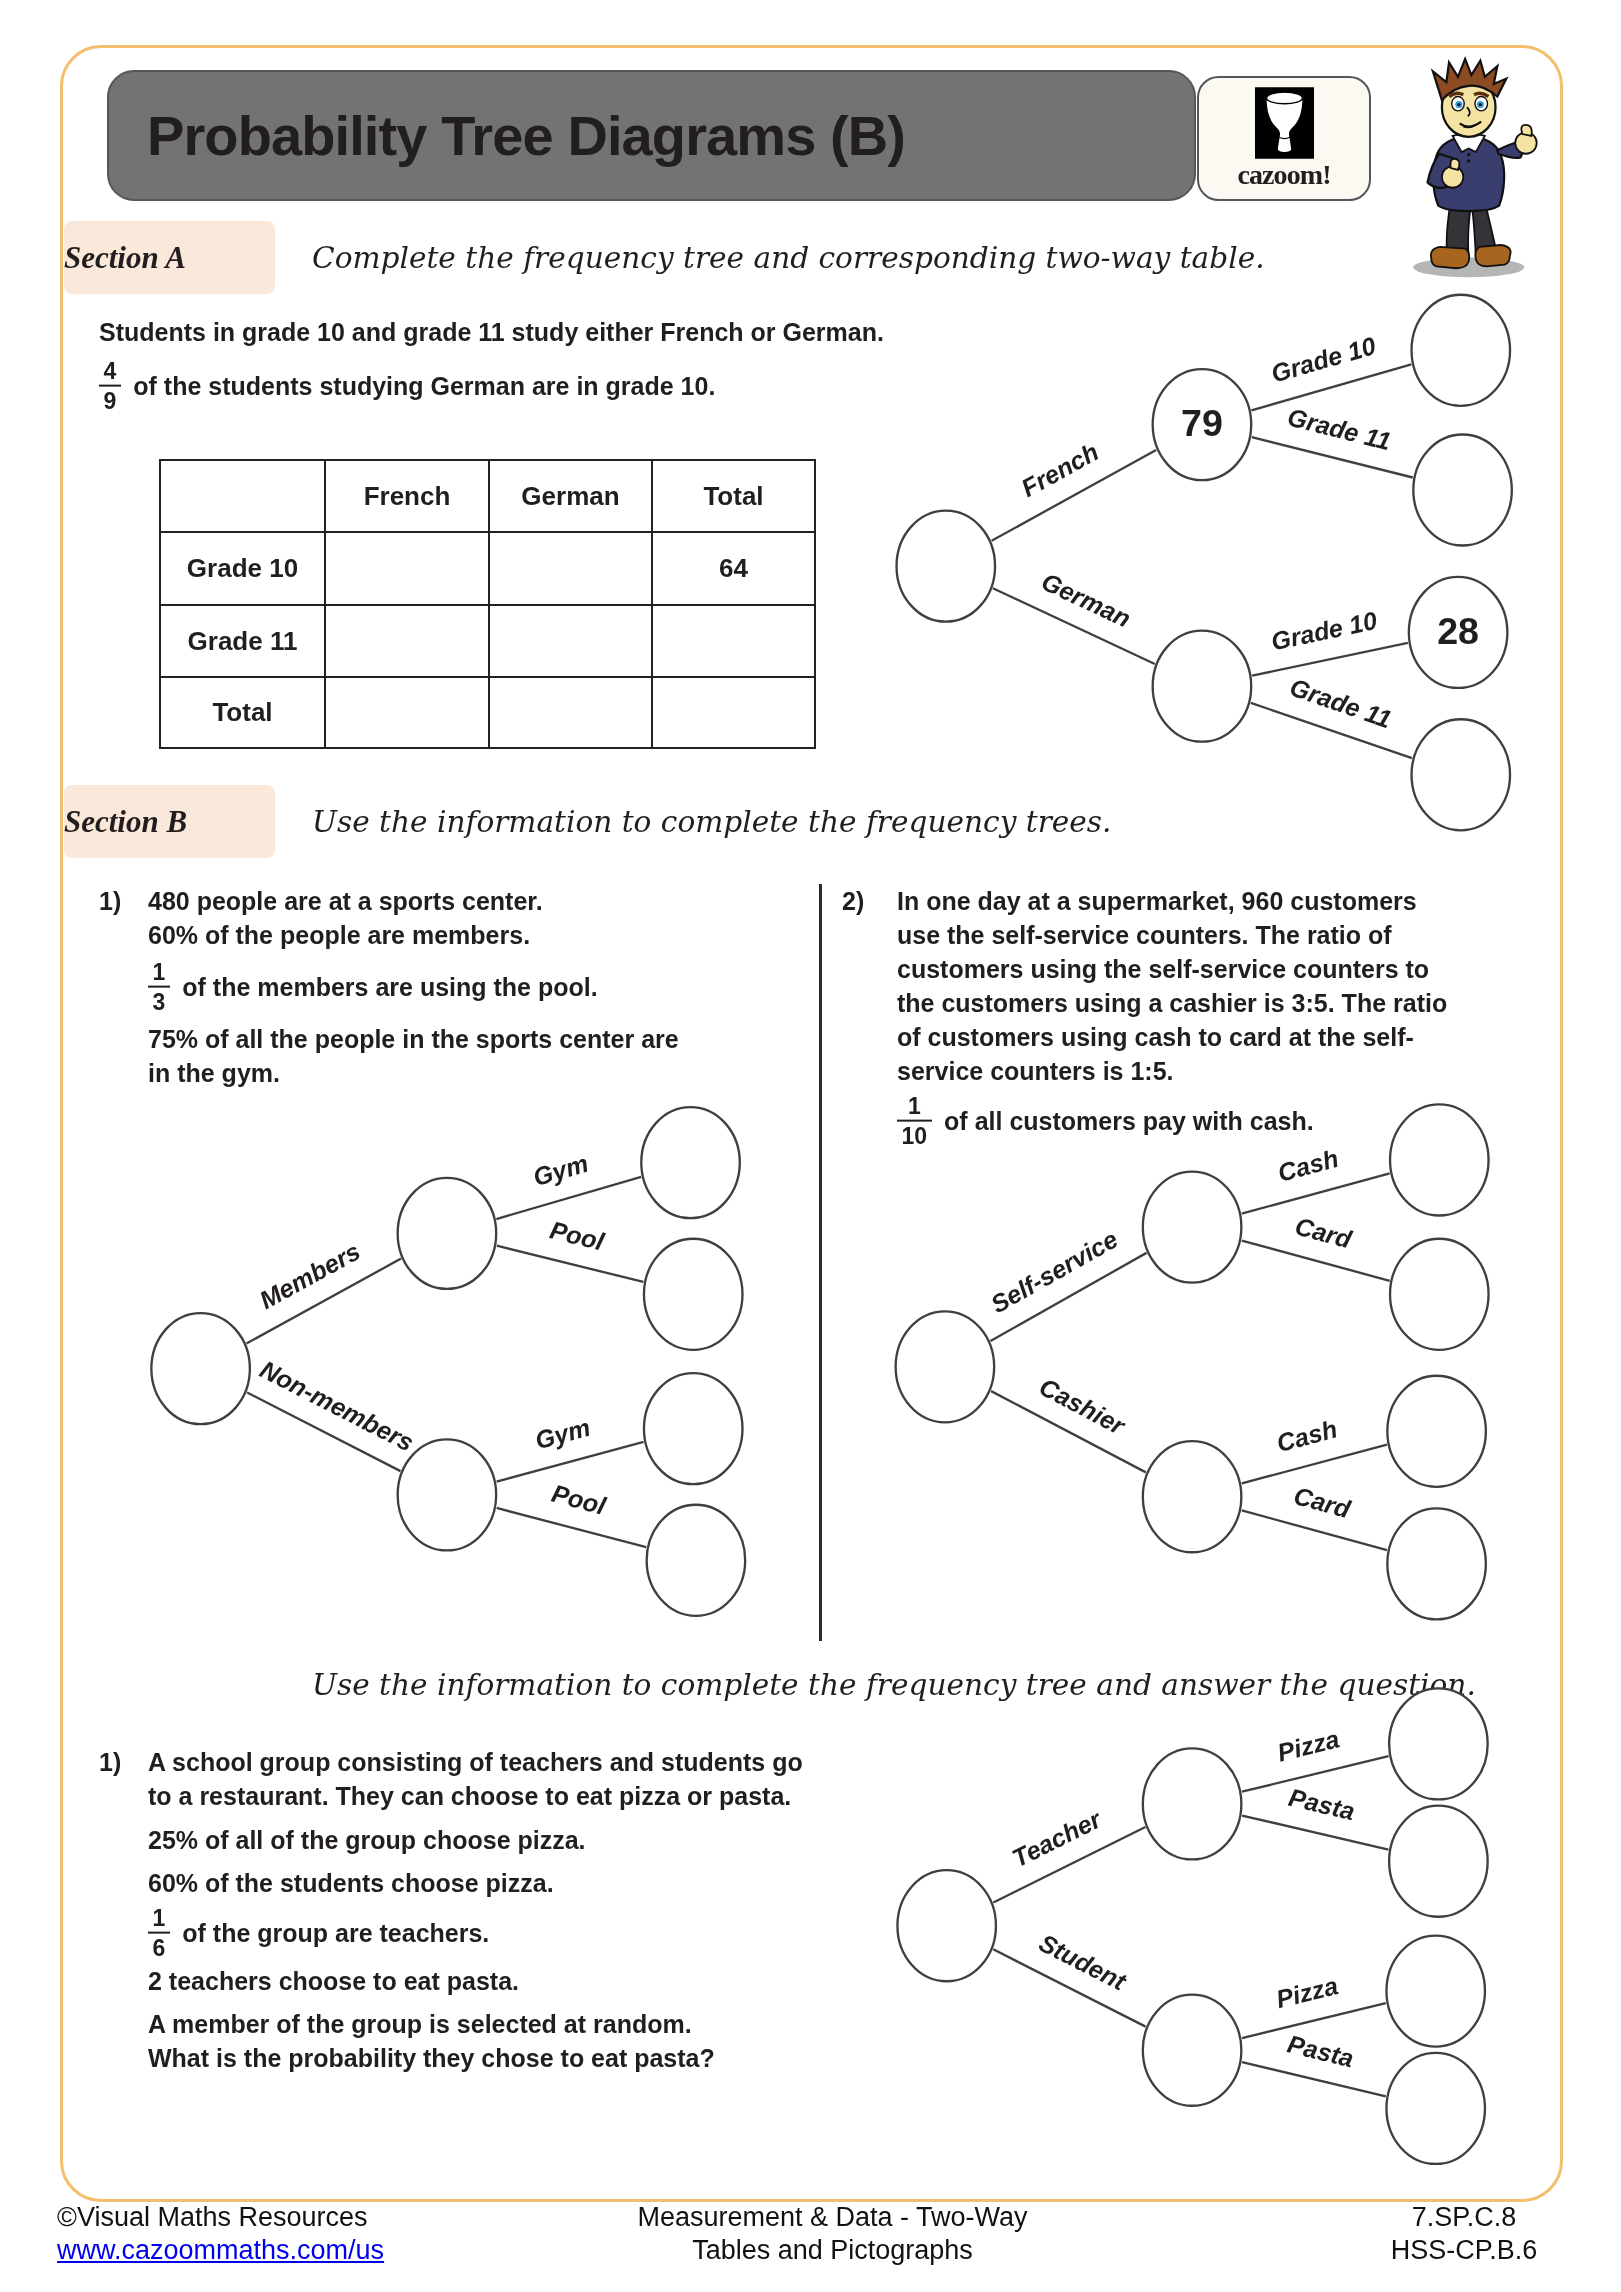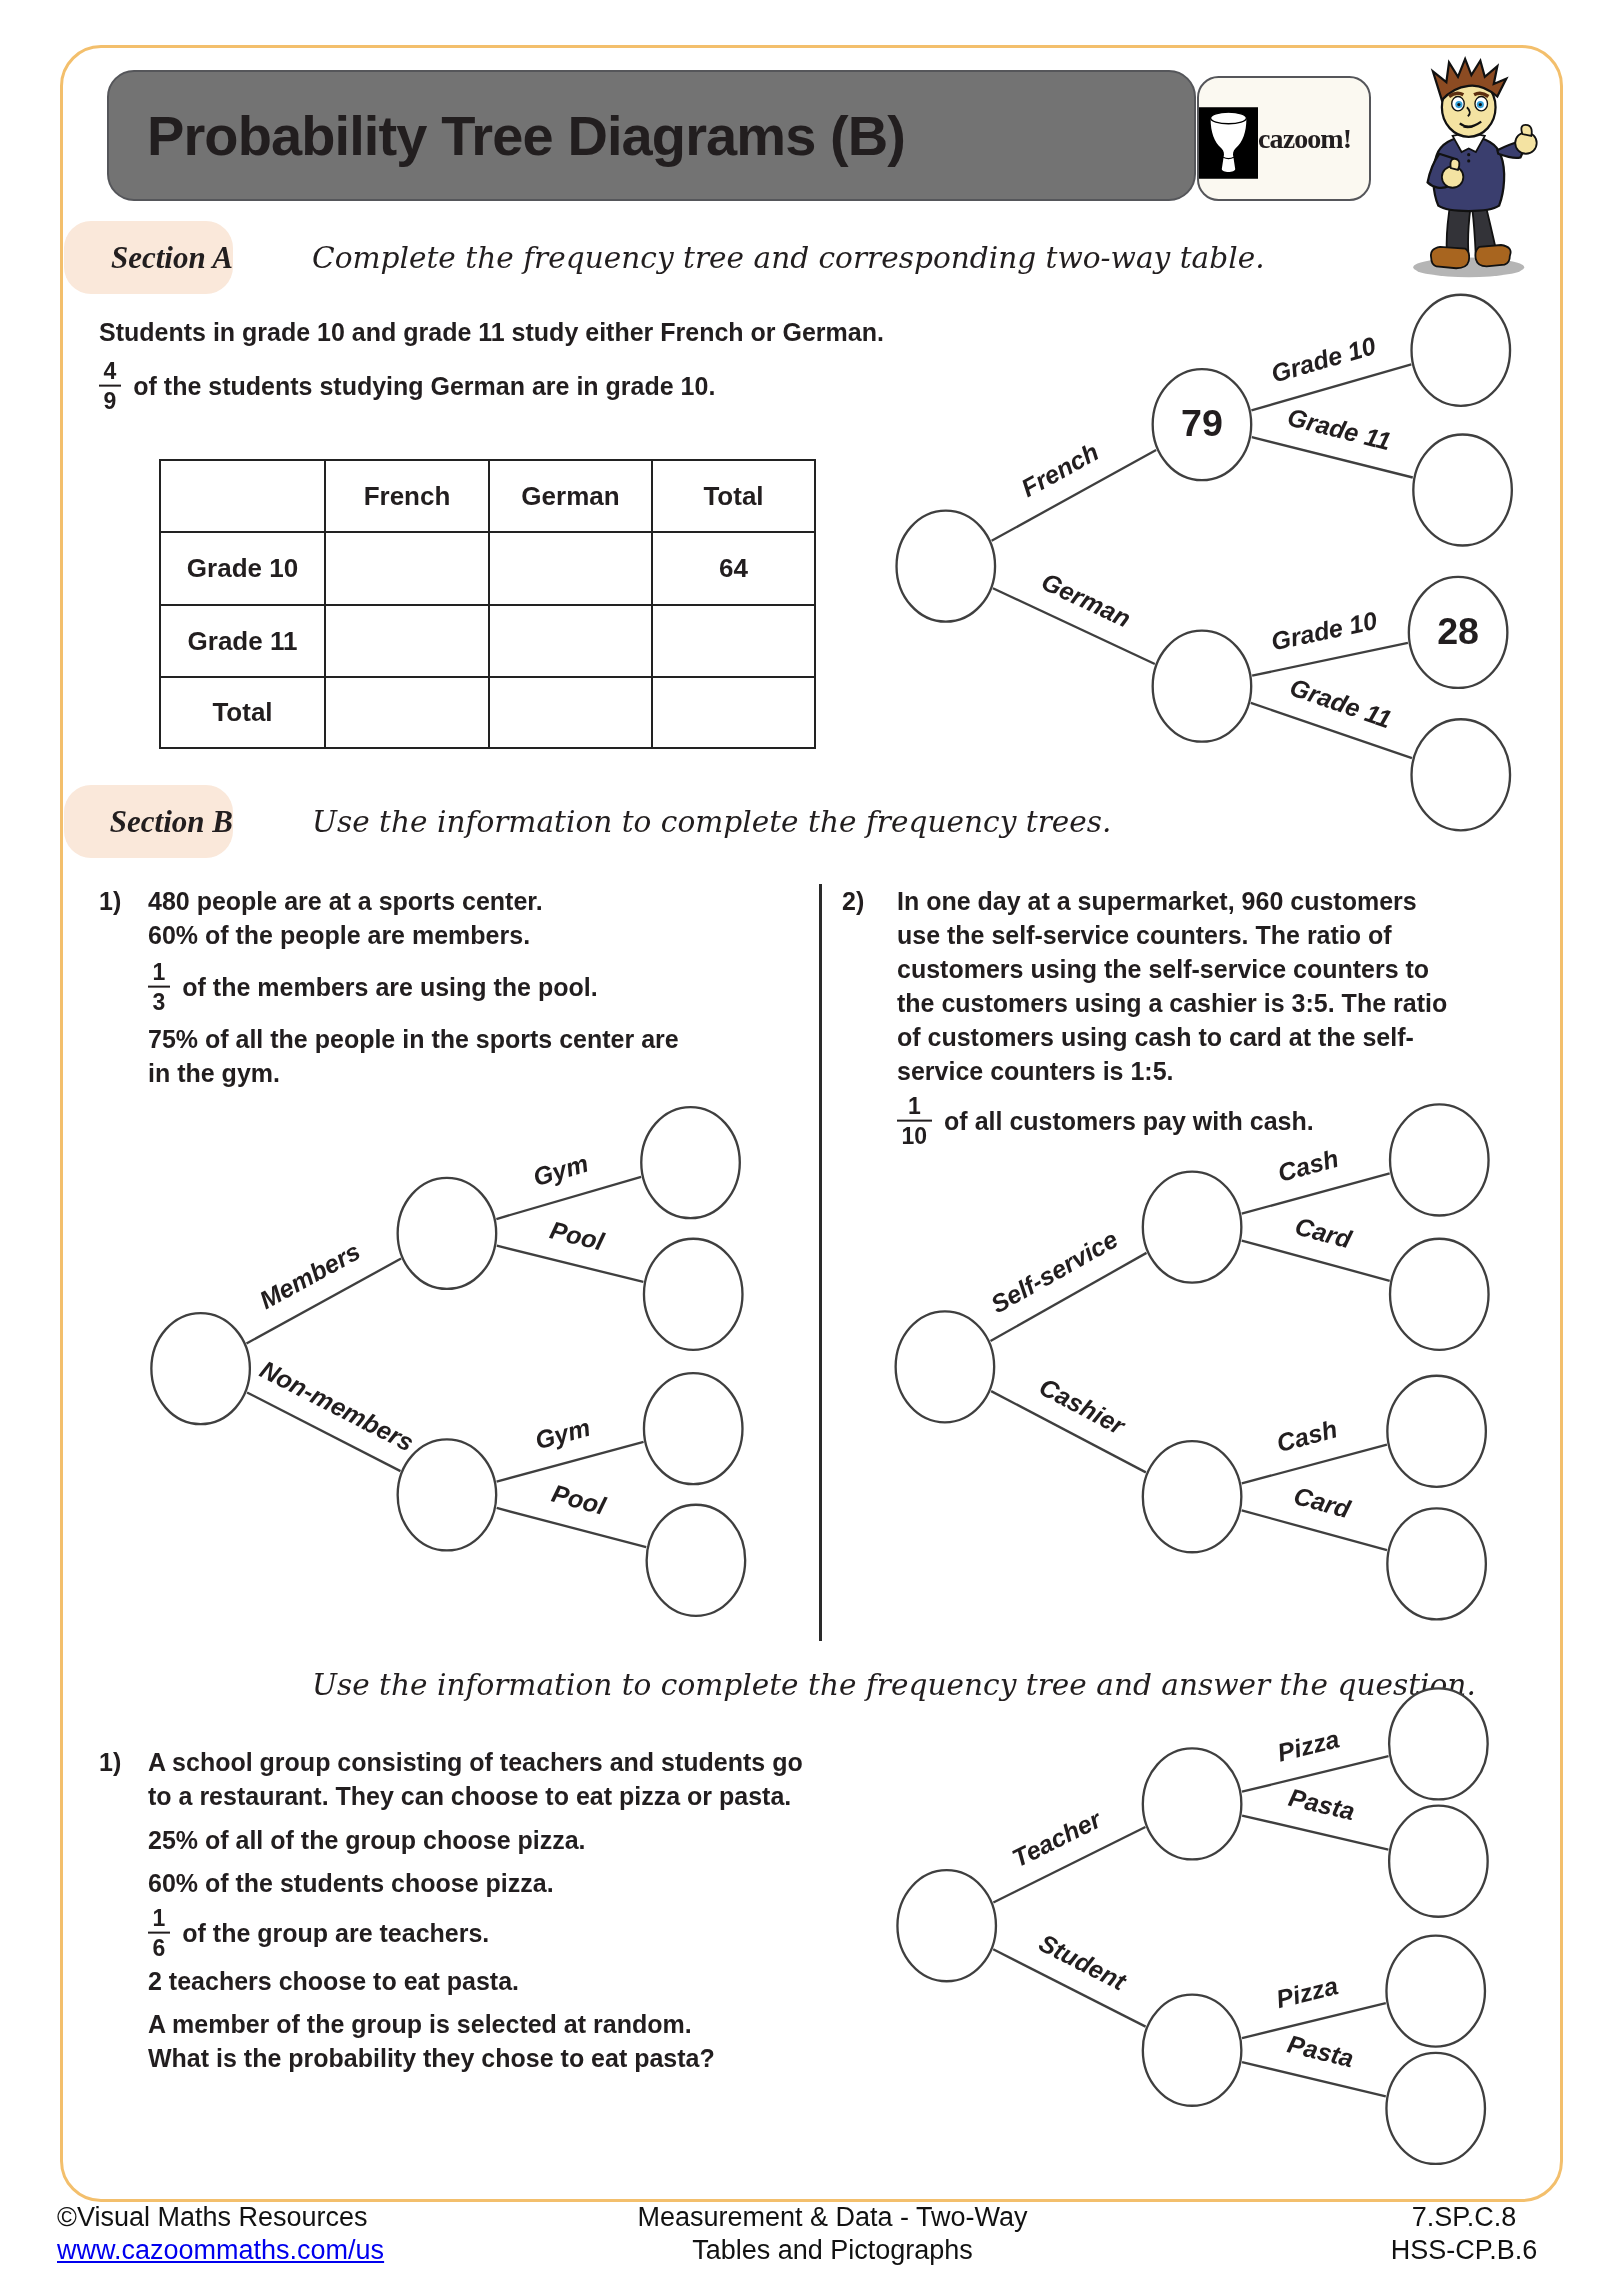--- a/index.html
+++ b/index.html
@@ -10,28 +10,28 @@
   .page{position:relative;width:1622px;height:2293px;background:var(--paper);
         font-family:"Liberation Sans",sans-serif;color:var(--ink);overflow:hidden;}
   .card{position:absolute;left:60px;top:45px;width:1497px;height:2151px;
         border:3.6px solid var(--accent);border-radius:41px;background:#fff;}
   .title-box{position:absolute;left:107px;top:70px;width:1085px;height:127px;
         border:2.7px solid var(--boxborder);border-radius:27px;background:#737373;
         display:flex;align-items:center;}
   .title-box h1{margin:0 0 0 38px;font-size:56px;font-weight:700;letter-spacing:-0.9px;color:var(--ink);}
   .logo-box{position:absolute;left:1197px;top:76px;width:170px;height:121px;
         border:2.7px solid var(--boxborder);border-radius:21.5px;background:#FBF9F1;
-        display:flex;flex-direction:row;align-items:center;}
+        display:flex;flex-direction:column;align-items:center;}
   .logo-drum{margin-top:9px;width:59px;height:72px;display:block;}
   .logo-word{font-family:"Liberation Serif",serif;font-weight:700;font-size:28px;
         letter-spacing:-0.9px;line-height:1;margin-top:1.8px;}
   .mascot{position:absolute;left:1397px;top:50px;width:147px;height:229px;}
 
-  .section-label{position:absolute;left:64px;width:169px;height:73px;background:var(--peach);
-        border-radius:27px;display:flex;align-items:center;justify-content:flex-end;}
+  .section-label{position:absolute;left:64px;width:211px;height:73px;background:var(--peach);
+        border-radius:8px;display:flex;align-items:center;justify-content:flex-start;}
   .section-label span{font-family:"Liberation Serif",serif;font-style:italic;font-weight:700;
         font-size:31px;color:var(--ink);}
   .instruction{position:absolute;left:312px;transform:translateY(-50%);
         font-family:"DejaVu Serif","Liberation Serif",serif;font-style:italic;font-size:29.6px;
         white-space:nowrap;color:var(--ink);}
 
   .bline{position:absolute;transform:translateY(-50%);white-space:nowrap;
         font-size:25px;font-weight:700;line-height:1;color:var(--ink);}
   .fracline{display:flex;align-items:center;gap:12.5px;}
   .pnum{position:absolute;transform:translateY(-50%);font-size:25px;font-weight:700;}

